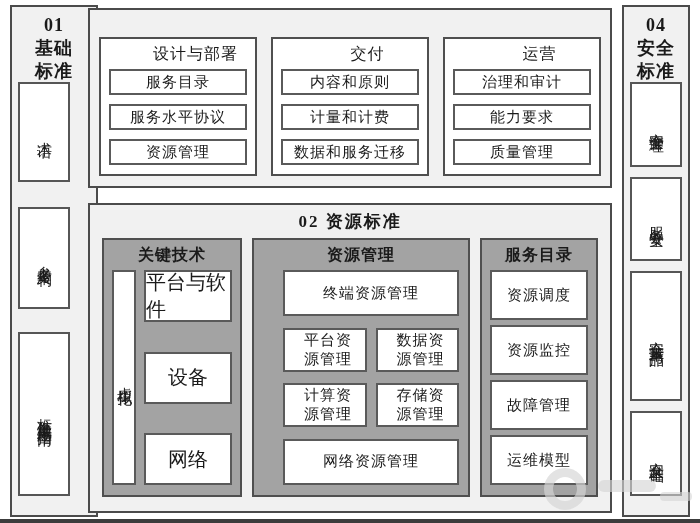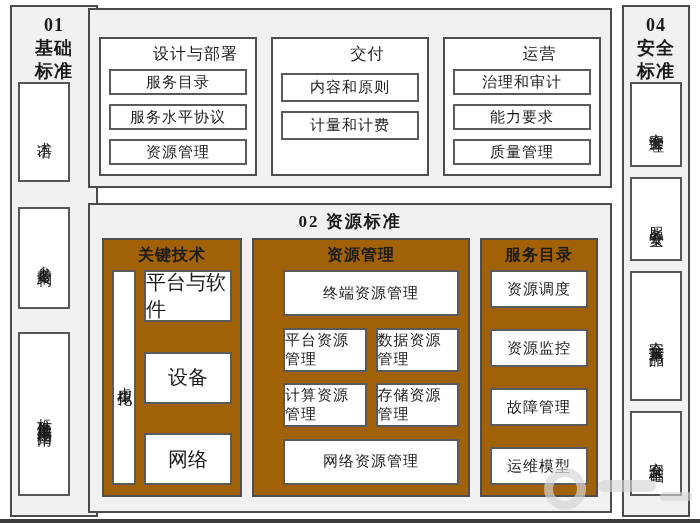--- a/index.html
+++ b/index.html
@@ -18,33 +18,33 @@
   .side-item{position:absolute;left:6px;width:52px;}
   .section-title{text-align:center;font-weight:bold;font-size:17px;padding-top:5px;letter-spacing:2px;}
   
   .svc-groups{position:absolute;left:9px;right:9px;top:27px;bottom:10px;display:flex;gap:14px;}
   .svc-group{flex:1;background:#fff;border:2px solid #4f4f4f;display:flex;flex-direction:column;}
   .svc-group-title{height:34px;line-height:30px;text-align:center;font-size:16px;letter-spacing:1px;margin-left:35px;}
   .svc-item{margin:0 8px 9px 8px;height:29px;border:2px solid #5a5a5a;background:#fff;
     display:flex;align-items:center;justify-content:center;font-size:15px;letter-spacing:1px;}
   
   .res-content{position:absolute;left:12px;right:12px;top:33px;bottom:14px;display:flex;gap:10px;}
-  .res-group{background:#a16207;border:2px solid #4f4f4f;display:flex;flex-direction:column;}
+  .res-group{background:#a3a3a3;border:2px solid #4f4f4f;display:flex;flex-direction:column;}
   .res-group-title{height:30px;line-height:30px;text-align:center;font-size:16px;font-weight:bold;letter-spacing:1px;}
   .kt-body{flex:1;display:flex;gap:8px;padding:0 8px 10px 8px;}
   .kt-vbox{width:24px;background:#fff;border:2px solid #5a5a5a;display:flex;align-items:center;justify-content:center;}
   .kt-col{flex:1;display:flex;flex-direction:column;justify-content:space-between;}
   .kt-item{height:52px;border:2px solid #5a5a5a;background:#fff;display:flex;align-items:center;justify-content:center;font-size:20px;}
   .mg-body{flex:1;display:flex;flex-direction:column;justify-content:space-between;padding:0 9px 10px 9px;margin-left:20px;}
   .mg-row{display:flex;gap:9px;}
   .mg-item{border:2px solid #5a5a5a;background:#fff;display:flex;align-items:center;justify-content:center;font-size:15px;letter-spacing:1px;}
   .mg-full{height:46px;flex:1;}
-  .mg-half{height:44px;flex:1;}
+  .mg-half{height:44px;flex:1;padding-left:19px;}
   .ops-body{flex:1;display:flex;flex-direction:column;justify-content:space-between;padding:0 8px 10px 8px;}
-  .ops-item{height:38px;border:2px solid #5a5a5a;background:#fff;display:flex;align-items:center;justify-content:center;font-size:15px;letter-spacing:1px;}
+  .ops-item{height:50px;border:2px solid #5a5a5a;background:#fff;display:flex;align-items:center;justify-content:center;font-size:15px;letter-spacing:1px;}
   
   .bottom-bar{position:absolute;left:0;top:519px;width:700px;height:4px;background:#3c3c3c;}
   .watermark{position:absolute;right:2px;bottom:6px;width:162px;height:52px;pointer-events:none;opacity:.85;}
   .wm-ring{position:absolute;left:8px;top:3px;width:42px;height:42px;border:9px solid rgba(214,214,214,.8);border-radius:50%;}
   .wm-bar1{position:absolute;left:62px;top:15px;width:58px;height:12px;border-radius:6px;background:rgba(214,214,214,.75);}
   .wm-bar2{position:absolute;left:124px;top:27px;width:32px;height:9px;border-radius:4px;background:rgba(214,214,214,.7);}
 </style>
 </head>
 <body>
 
@@ -72,20 +72,21 @@
         <div class="svc-group-title">设计与部署</div>
         <div class="svc-item">服务目录</div>
         <div class="svc-item">服务水平协议</div>
         <div class="svc-item">资源管理</div>
       </div>
 
       <div class="svc-group">
         <div class="svc-group-title">交付</div>
         <div class="svc-item">内容和原则</div>
         <div class="svc-item">计量和计费</div>
+        <div class="svc-item">数据和服务迁移</div>
       </div>
 
       <div class="svc-group">
         <div class="svc-group-title">运营</div>
         <div class="svc-item">治理和审计</div>
         <div class="svc-item">能力要求</div>
         <div class="svc-item">质量管理</div>
       </div>
 
     </div>

